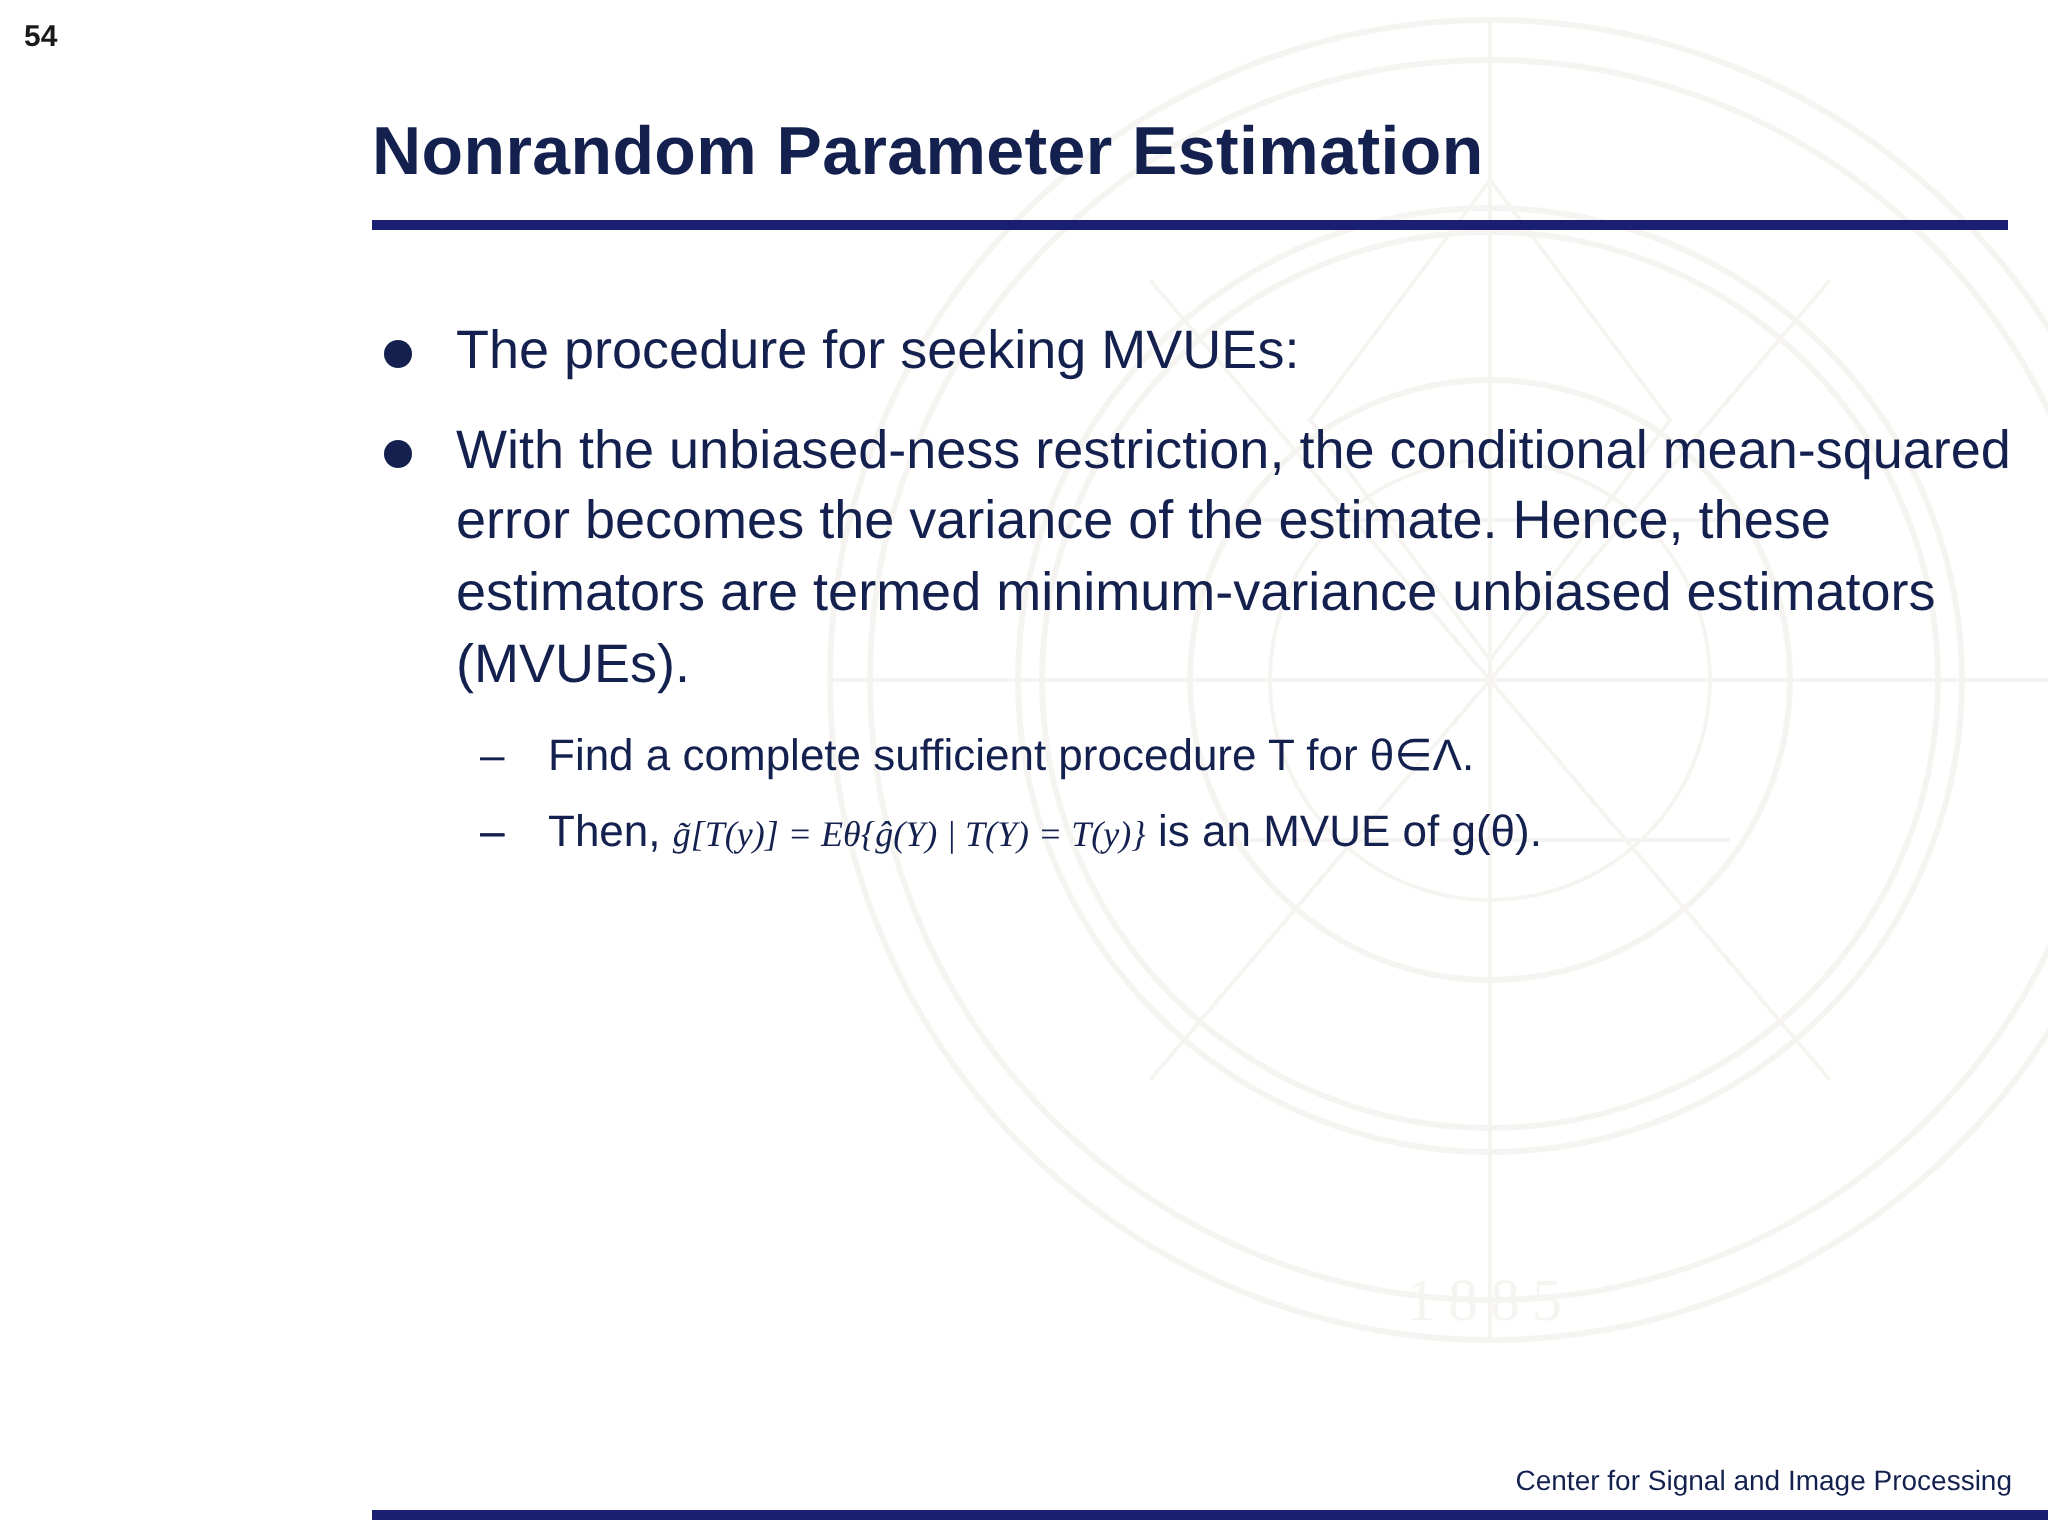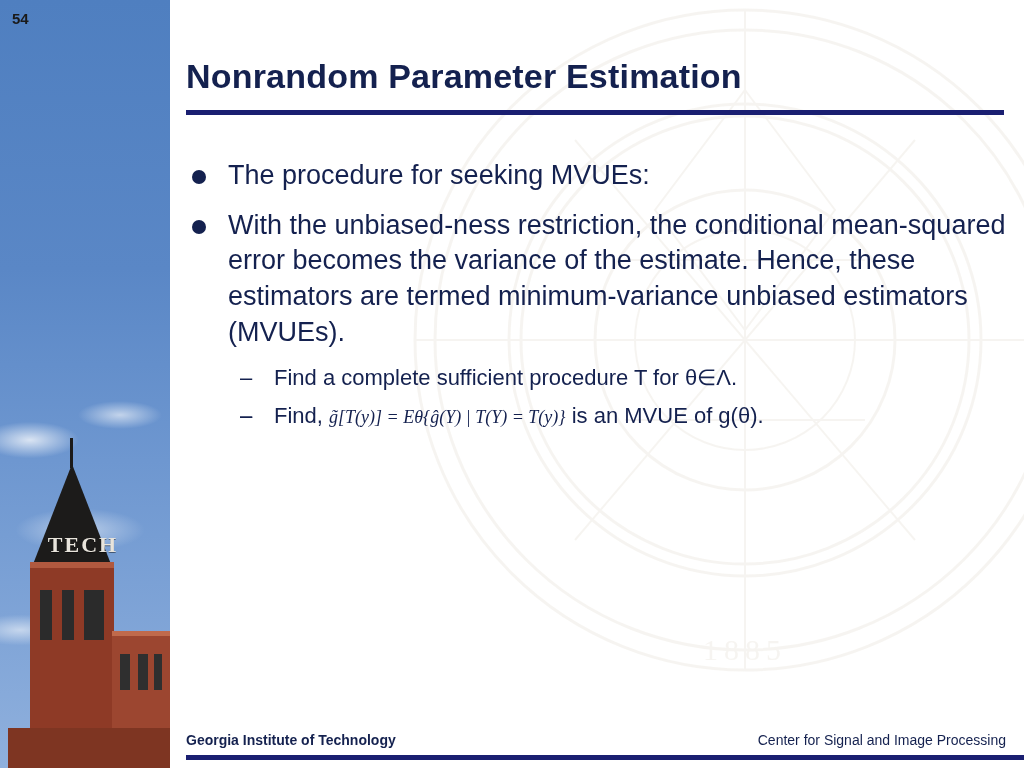--- a/index.html
+++ b/index.html
@@ -260,31 +260,20 @@
       <path d="M350 130 L440 250 L350 370 L260 250 Z"></path>
       <path d="M230 300 L470 300 M230 460 L470 460"></path>
       <path d="M350 380 m-110,0 a110,110 0 1,0 220,0 a110,110 0 1,0 -220,0"></path>
       <path d="M180 180 L520 580 M520 180 L180 580"></path>
     </g>
     <g fill="#e7e2d8" font-family="Liberation Serif, serif" font-size="30" letter-spacing="6">
       <text x="350" y="700" text-anchor="middle">1885</text>
     </g>
   </svg>
 
-  <div class="left-band">
-    <div class="sky-clouds"></div>
-    <div class="tower">
-      <div class="spire"></div>
-      <div class="roof"></div>
-      <div class="shaft"></div>
-      <div class="annex"></div>
-      <div class="base"></div>
-    </div>
-    <div class="tower-text">TECH</div>
-  </div>
 
   <div class="slide-number">54</div>
 
   <div class="title">Nonrandom Parameter Estimation</div>
   <div class="title-rule"></div>
 
   <div class="body">
 
     <div class="bullet">
       <span class="dot"></span>
@@ -300,24 +289,23 @@
       <span class="dash">–</span>
       <span>Find a complete sufficient procedure T for θ∈Λ.</span>
     </div>
 
     <div class="subbullet">
       <span class="dash">–</span>
     </div>
 
     <div class="subbullet">
       <span class="dash">–</span>
-      <span>Find,</span>
+      <span>Then,</span>
       <span class="math">g̃[T(y)] = Eθ{ĝ(Y) | T(Y) = T(y)}</span>
       <span>is an MVUE of g(θ).</span>
     </div>
 
   </div>
 
-  <div class="footer-left">Georgia Institute of Technology</div>
   <div class="footer-right">Center for Signal and Image Processing</div>
   <div class="footer-rule"></div>
 
 </div>
 
 </body></html>

